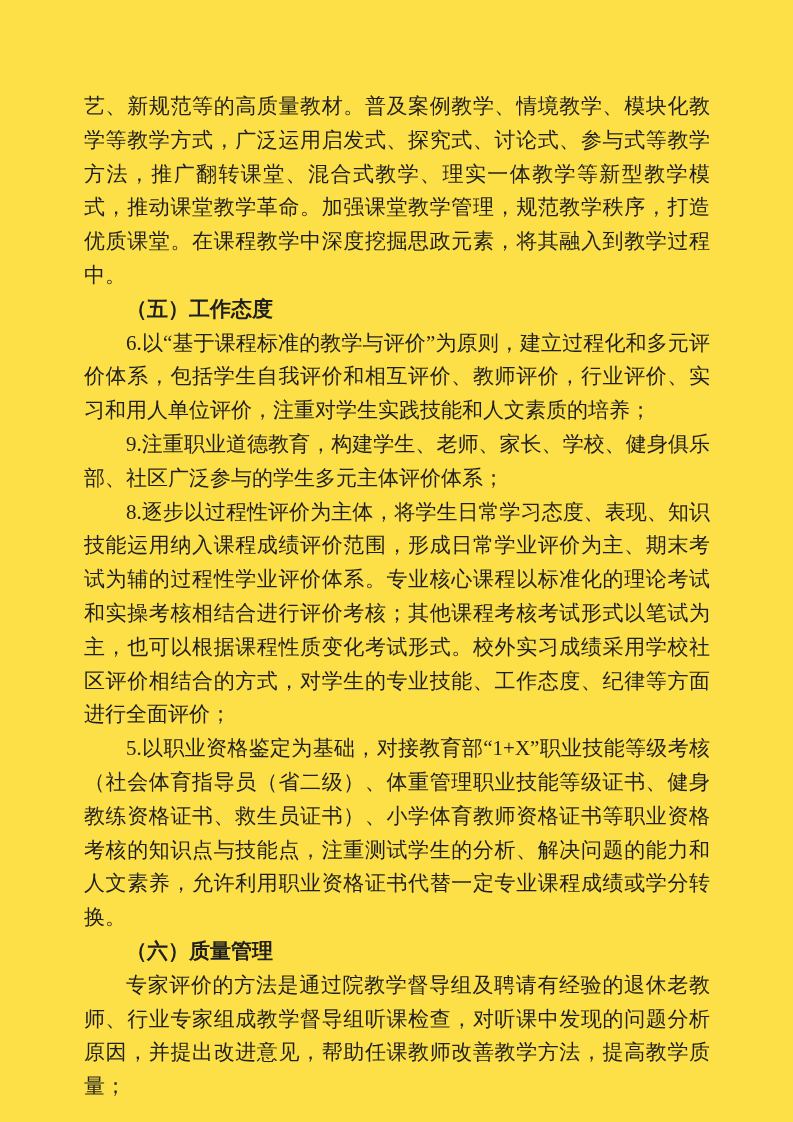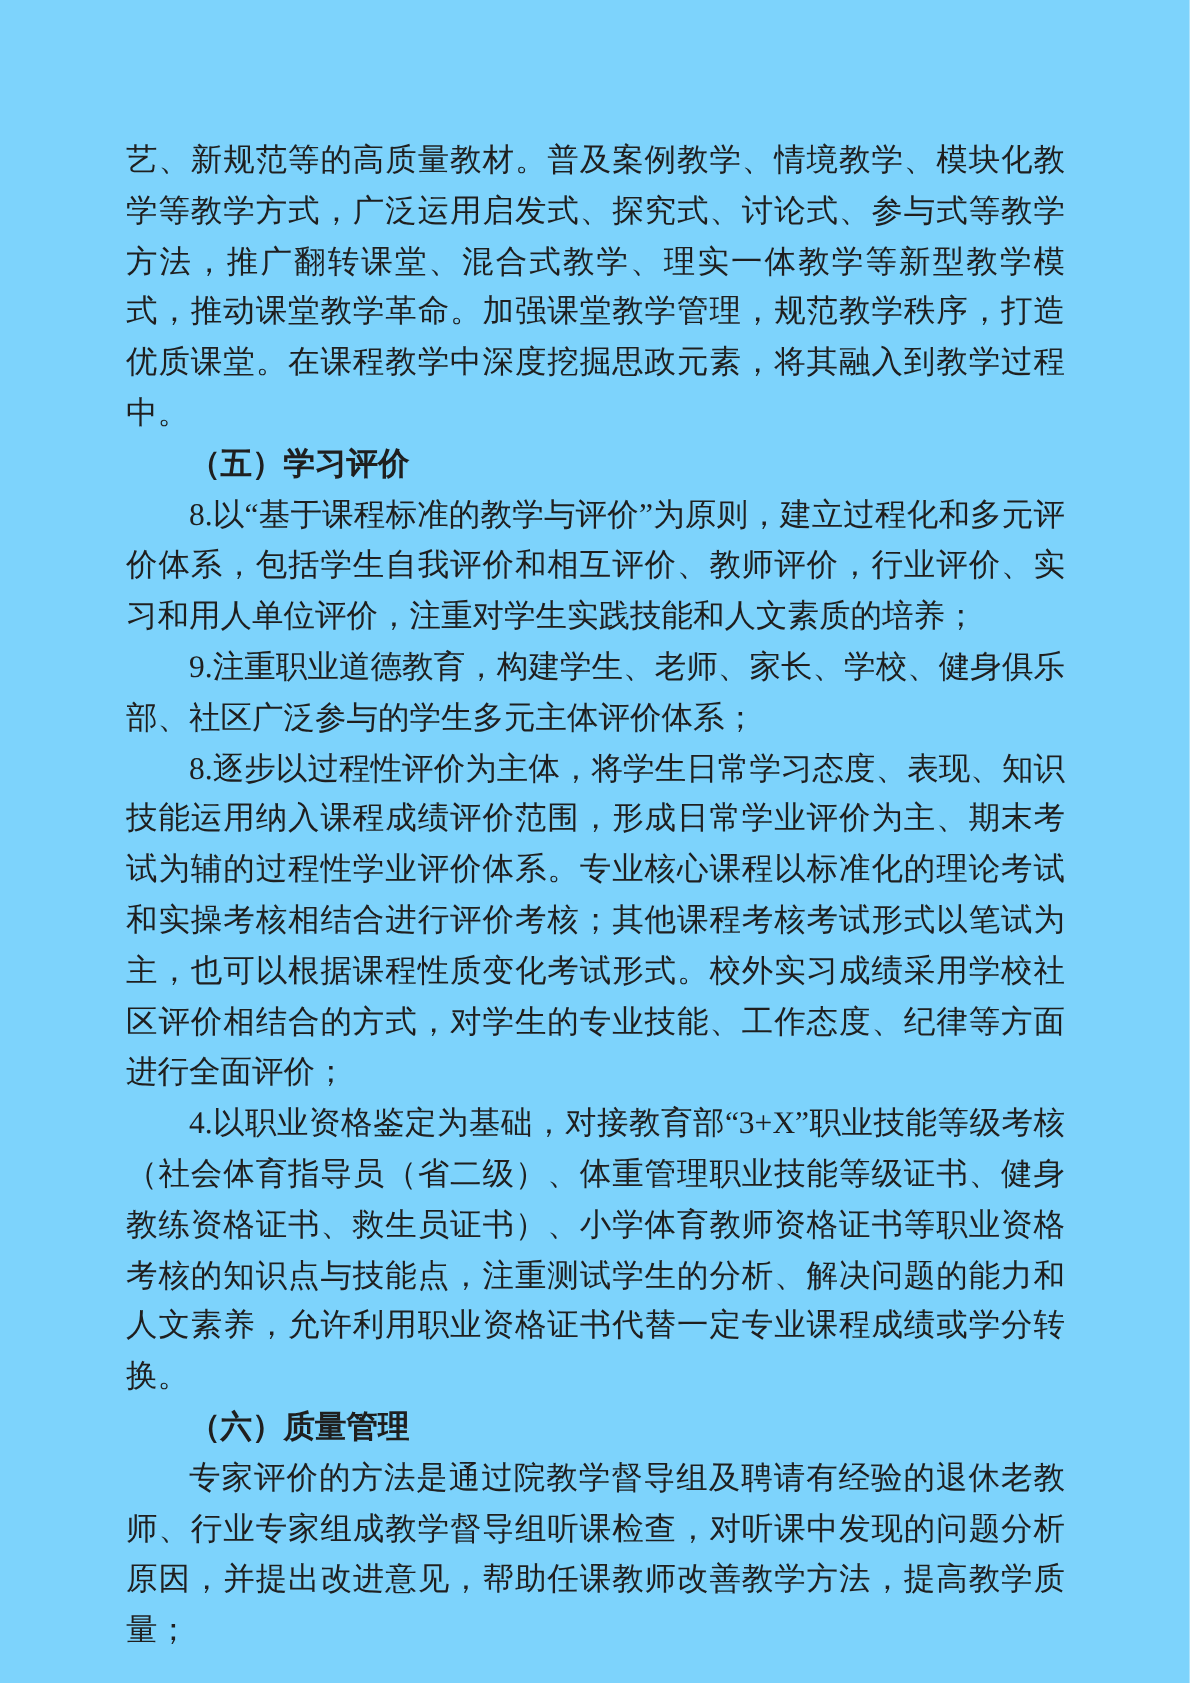--- a/index.html
+++ b/index.html
@@ -9,21 +9,21 @@
   }
   body {
     width: 793px;
     height: 1122px;
     overflow: hidden;
   }
   .page {
     box-sizing: border-box;
     width: 793px;
     height: 1122px;
-    background: #7dd3fc;
+    background: #fde047;
     padding: 90px 83px 0 84px;
     font-family: "Liberation Serif", "DejaVu Serif", serif;
     color: #1f1f1f;
   }
   .para, .heading {
     margin: 0;
     padding: 0;
     font-size: 21px;
     line-height: 33.8px;
     text-align: justify;
@@ -42,27 +42,27 @@
     font-weight: bold;
     text-indent: 2em;
   }
 </style>
 </head>
 <body>
 
 <div class="page">
   <p class="para no-indent">艺、新规范等的高质量教材。普及案例教学、情境教学、模块化教学等教学方式，广泛运用启发式、探究式、讨论式、参与式等教学方法，推广翻转课堂、混合式教学、理实一体教学等新型教学模式，推动课堂教学革命。加强课堂教学管理，规范教学秩序，打造优质课堂。在课程教学中深度挖掘思政元素，将其融入到教学过程中。</p>
 
-  <h3 class="heading">（五）学习评价</h3>
+  <h3 class="heading">（五）工作态度</h3>
 
-  <p class="para">8.以“基于课程标准的教学与评价”为原则，建立过程化和多元评价体系，包括学生自我评价和相互评价、教师评价，行业评价、实习和用人单位评价，注重对学生实践技能和人文素质的培养；</p>
+  <p class="para">6.以“基于课程标准的教学与评价”为原则，建立过程化和多元评价体系，包括学生自我评价和相互评价、教师评价，行业评价、实习和用人单位评价，注重对学生实践技能和人文素质的培养；</p>
 
   <p class="para">9.注重职业道德教育，构建学生、老师、家长、学校、健身俱乐部、社区广泛参与的学生多元主体评价体系；</p>
 
   <p class="para">8.逐步以过程性评价为主体，将学生日常学习态度、表现、知识技能运用纳入课程成绩评价范围，形成日常学业评价为主、期末考试为辅的过程性学业评价体系。专业核心课程以标准化的理论考试和实操考核相结合进行评价考核；其他课程考核考试形式以笔试为主，也可以根据课程性质变化考试形式。校外实习成绩采用学校社区评价相结合的方式，对学生的专业技能、工作态度、纪律等方面进行全面评价；</p>
 
-  <p class="para">4.以职业资格鉴定为基础，对接教育部“3+X”职业技能等级考核（社会体育指导员（省二级）、体重管理职业技能等级证书、健身教练资格证书、救生员证书）、小学体育教师资格证书等职业资格考核的知识点与技能点，注重测试学生的分析、解决问题的能力和人文素养，允许利用职业资格证书代替一定专业课程成绩或学分转换。</p>
+  <p class="para">5.以职业资格鉴定为基础，对接教育部“1+X”职业技能等级考核（社会体育指导员（省二级）、体重管理职业技能等级证书、健身教练资格证书、救生员证书）、小学体育教师资格证书等职业资格考核的知识点与技能点，注重测试学生的分析、解决问题的能力和人文素养，允许利用职业资格证书代替一定专业课程成绩或学分转换。</p>
 
   <h3 class="heading">（六）质量管理</h3>
 
 
   <p class="para">专家评价的方法是通过院教学督导组及聘请有经验的退休老教师、行业专家组成教学督导组听课检查，对听课中发现的问题分析原因，并提出改进意见，帮助任课教师改善教学方法，提高教学质量；</p>
 </div>
 
 </body></html>

